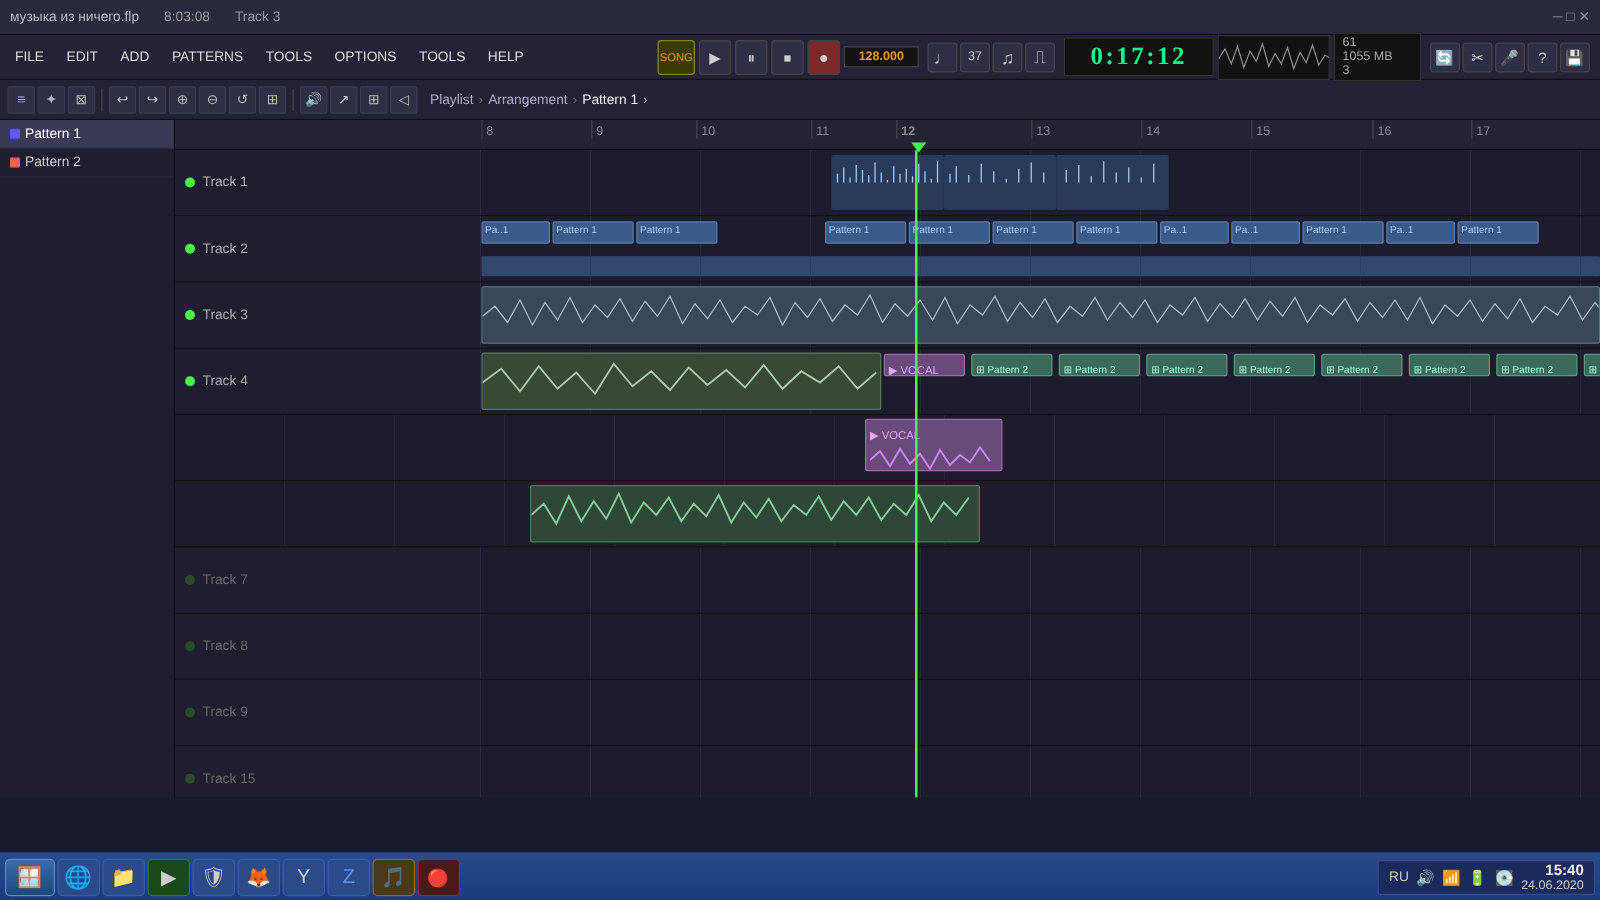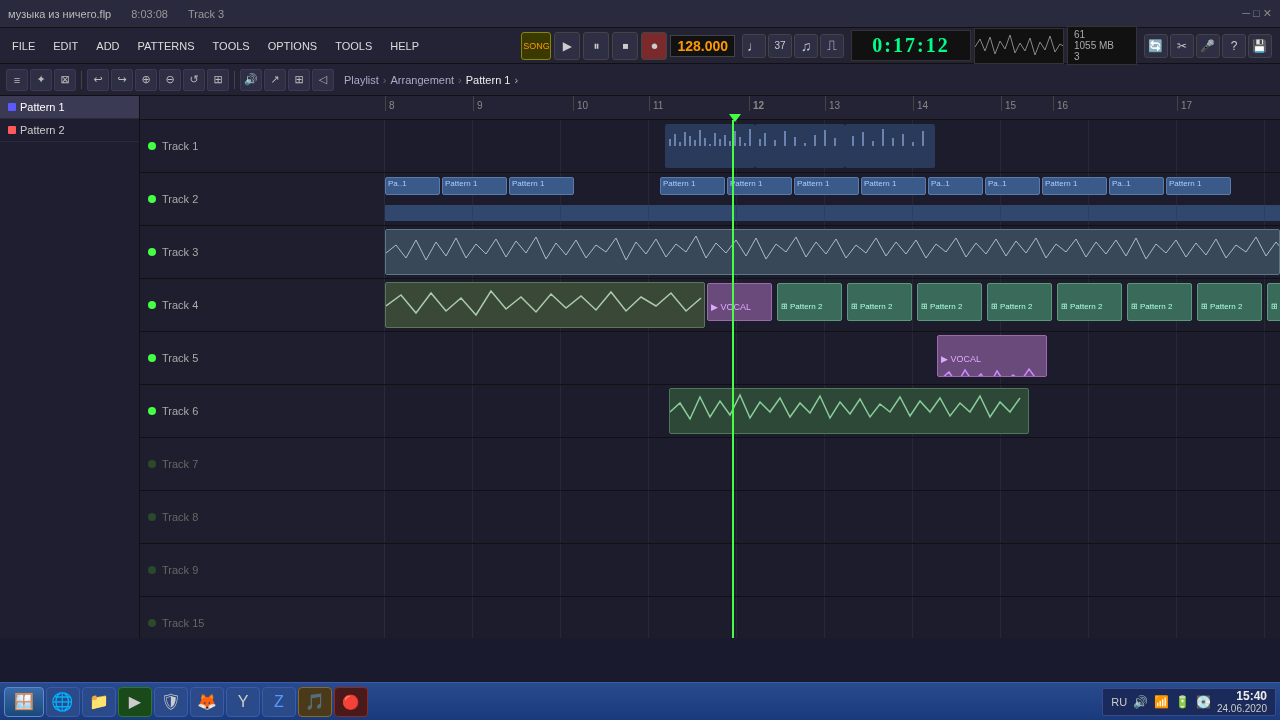--- a/index.html
+++ b/index.html
@@ -43,21 +43,21 @@
       display: flex; align-items: center; justify-content: center;
       color: #ccc;
       font-size: 12px;
     }
     .transport-btn.rec { background: #7a2a2a; }
     .bpm-display {
       background: #111;
       border: 1px solid #444;
       padding: 2px 6px;
       color: #ff9900;
-      font-size: 14px;
+      font-size: 10px;
       font-weight: bold;
       min-width: 60px;
       text-align: center;
     }
     .time-display {
       background: #111;
       border: 1px solid #333;
       padding: 3px 8px;
       color: #00ff88;
       font-size: 20px;
@@ -210,21 +210,21 @@
     
     .pattern-block {
       position: absolute;
       top: 4px;
       height: 44px;
       background: #3a5a8a;
       border: 1px solid #5a7aaa;
       border-radius: 2px;
       font-size: 9px;
       color: #aaccff;
-      padding: 18px 3px;
+      padding: 7px 3px;
       overflow: hidden;
       cursor: pointer;
     }
     .pattern-block.vocal { background: #6a4a7a; border-color: #9a6aaa; color: #ddaaff; }
     .pattern-block.pattern2 { background: #3a6a5a; border-color: #5a9a7a; color: #aaffdd; }
 
     
     #playhead {
       position: absolute;
       top: 0;
@@ -377,27 +377,27 @@
   </div>
 
   <div id="arrangement">
 
     <div id="ruler">
       <div class="ruler-track-label-space"></div>
       <div class="ruler-marks">
 
       <div class="ruler-mark" style="left: 0px;">8</div>
           <div class="ruler-mark" style="left: 88px;">9</div>
-          <div class="ruler-mark" style="left: 188px;">10</div>
+          <div class="ruler-mark" style="left: 172px;">10</div>
           <div class="ruler-mark" style="left: 264px;">11</div>
-          <div class="ruler-mark" style="left: 364px; font-weight: bold;">12</div>
+          <div class="ruler-mark" style="left: 332px; font-weight: bold;">12</div>
           <div class="ruler-mark" style="left: 440px;">13</div>
           <div class="ruler-mark" style="left: 528px;">14</div>
           <div class="ruler-mark" style="left: 616px;">15</div>
-          <div class="ruler-mark" style="left: 668px; text-align: center;">16</div>
+          <div class="ruler-mark" style="left: 713px; text-align: center;">16</div>
           <div class="ruler-mark" style="left: 792px;">17</div>
         </div>
     </div>
 
     <div id="tracks-scroll">
 
       <div class="track-row">
         <div class="track-label">
           <span class="green-dot"></span>
           <span>Track 1</span>
@@ -522,39 +522,31 @@
           <div class="pattern-block pattern2" style="left:532px;width:65px;top:4px;height:18px;font-size:8px;">⊞ Pattern 2</div>
           <div class="pattern-block pattern2" style="left:602px;width:65px;top:4px;height:18px;font-size:8px;">⊞ Pattern 2</div>
           <div class="pattern-block pattern2" style="left:672px;width:65px;top:4px;height:18px;font-size:8px;">⊞ Pattern 2</div>
           <div class="pattern-block pattern2" style="left:742px;width:65px;top:4px;height:18px;font-size:8px;">⊞ Pattern 2</div>
           <div class="pattern-block pattern2" style="left:812px;width:65px;top:4px;height:18px;font-size:8px;">⊞ Pattern 2</div>
           <div class="pattern-block pattern2" style="left:882px;width:65px;top:4px;height:18px;font-size:8px;">⊞ Pattern 2</div>
         </div>
       </div>
 
       <div class="track-row">
-        <div class="track-label">
-          <span class="green-dot"></span>
-          <span>Track 5</span>
-        </div>
         <div class="track-content">
           <div class="pattern-block vocal" style="left:552px;width:110px;height:42px;top:3px;">
             <div style="font-size:9px;color:#ddaaff;margin-bottom:2px;">▶ VOCAL</div>
             <svg width="100" height="26">
               <polyline points="0,13 8,6 16,18 24,4 32,16 40,8 48,20 56,5 64,17 72,9 80,15 88,3 96,14" stroke="#cc88ff" stroke-width="1.5" fill="none"></polyline>
             </svg>
           </div>
         </div>
       </div>
 
       <div class="track-row">
-        <div class="track-label">
-          <span class="green-dot"></span>
-          <span>Track 6</span>
-        </div>
         <div class="track-content">
           <div style="position:absolute;top:3px;left:284px;width:360px;height:46px;background:#2e4838;border:1px solid #4a7858;border-radius:2px;overflow:hidden;">
             <svg width="360" height="46" preserveAspectRatio="none">
               <polyline points="0,23 10,14 20,30 30,8 40,28 50,12 60,26 70,6 80,29 90,13 100,23 110,9 120,28 130,14 140,24 150,7 160,29 170,13 180,25 190,10 200,28 210,15 220,23 230,8 240,27 250,12 260,23 270,9 280,27 290,14 300,23 310,7 320,28 330,13 340,23 350,9" stroke="#88cc99" stroke-width="1.5" fill="none"></polyline>
             </svg>
           </div>
         </div>
       </div>
 
       <div class="track-row">

